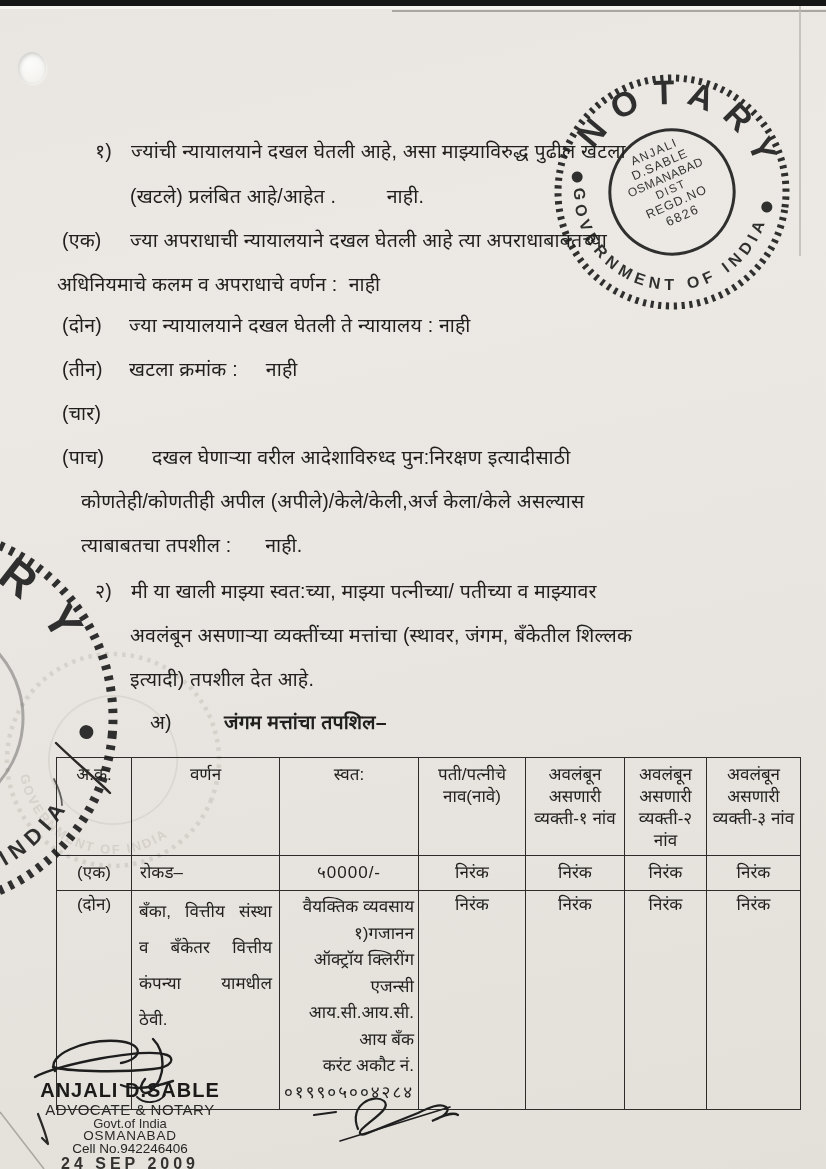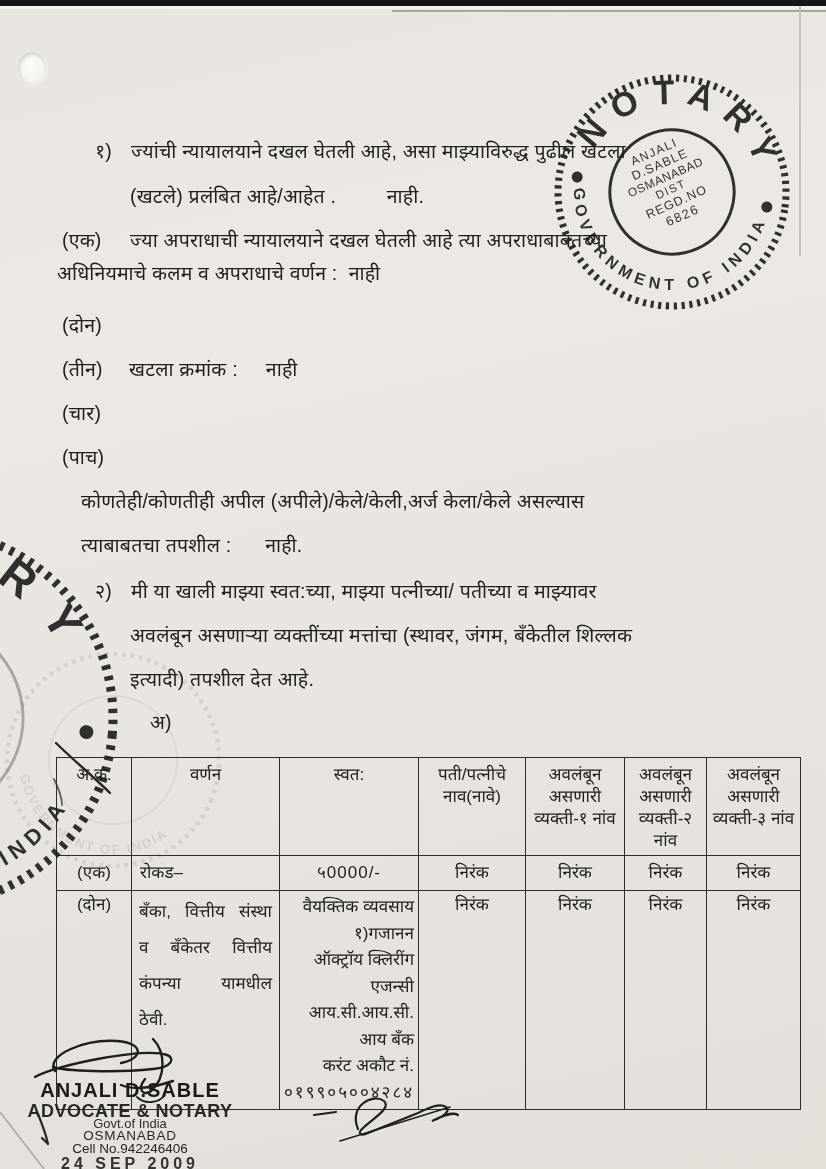--- a/index.html
+++ b/index.html
@@ -32,21 +32,21 @@
   .assets-table tr.r1 td{vertical-align:middle; text-align:center; height:28px;}
   .assets-table tr.r1 td.lft{text-align:left; padding-left:8px;}
   .assets-table tr.r2 td{text-align:center;}
   .varnan-line{text-align:justify; text-align-last:justify; line-height:36px; padding:0 3px;}
   .swatah-line{text-align:right; line-height:26.5px;}
   .digits{letter-spacing:2px;}
   .cell-amount{letter-spacing:1px;}
   
   .nb{position:absolute; left:14px; width:232px; text-align:center; z-index:4; color:#1b1a19;}
   .nb-name{top:1079px; font-size:20px; font-weight:bold; letter-spacing:1px;}
-  .nb-title{top:1101px; font-size:18px; letter-spacing:.5px; font-weight:bold; color:#2a2927;}
+  .nb-title{top:1101px; font-size:15px; letter-spacing:.5px; font-weight:normal; color:#2a2927;}
   .nb-govt{top:1116px; font-size:13px; color:#2e2d2b;}
   .nb-city{top:1128px; font-size:13.5px; letter-spacing:.8px; color:#2a2927;}
   .nb-cell{top:1141px; font-size:13.5px; color:#262523;}
   .nb-date{top:1155px; font-size:16px; font-weight:bold; letter-spacing:4px; color:#33322f;}
   svg{position:absolute;}
   .z1{z-index:1}.z5{z-index:5}.z6{z-index:6}
   .stamp-ink{opacity:.9;}
 </style>
 </head>
 <body>
@@ -74,41 +74,44 @@
   </svg>
 
   <div class="ln" style="left:95px;top:138px">१)</div>
   <div class="ln" style="left:131px;top:138px">ज्यांची न्यायालयाने दखल घेतली आहे, असा माझ्याविरुद्ध पुढील खटला</div>
 
   <div class="ln" style="left:130px;top:183px">(खटले) प्रलंबित आहे/आहेत .         नाही.</div>
 
   <div class="ln" style="left:62px;top:227px">(एक)</div>
   <div class="ln" style="left:130px;top:227px">ज्या अपराधाची न्यायालयाने दखल घेतली आहे त्या अपराधाबाबतच्या</div>
 
-  <div class="ln" style="left:57px;top:260px">अधिनियमाचे कलम व अपराधाचे वर्णन :  नाही</div>
+  <div class="ln" style="left:57px;top:271px">अधिनियमाचे कलम व अपराधाचे वर्णन :  नाही</div>
 
   <div class="ln" style="left:62px;top:312px">(दोन)</div>
+  <div class="ln" style="left:129px;top:312px">ज्या न्यायालयाने दखल घेतली ते न्यायालय : नाही</div>
 
   <div class="ln" style="left:62px;top:356px">(तीन)</div>
   <div class="ln" style="left:129px;top:356px">खटला क्रमांक :     नाही</div>
 
   <div class="ln" style="left:62px;top:400px">(चार)</div>
 
   <div class="ln" style="left:62px;top:444px">(पाच)</div>
+  <div class="ln" style="left:152px;top:444px">दखल घेणाऱ्या वरील आदेशाविरुध्द पुन:निरक्षण इत्यादीसाठी</div>
 
   <div class="ln" style="left:81px;top:488px">कोणतेही/कोणतीही अपील (अपीले)/केले/केली,अर्ज केला/केले असल्यास</div>
   <div class="ln" style="left:81px;top:532px">त्याबाबतचा तपशील :      नाही.</div>
 
   <div class="ln" style="left:95px;top:578px">२)</div>
   <div class="ln" style="left:131px;top:578px">मी या खाली माझ्या स्वत:च्या, माझ्या पत्नीच्या/ पतीच्या व माझ्यावर</div>
 
   <div class="ln" style="left:130px;top:622px">अवलंबून असणाऱ्या व्यक्तींच्या मत्तांचा (स्थावर, जंगम, बँकेतील शिल्लक</div>
   <div class="ln" style="left:130px;top:666px">इत्यादी) तपशील देत आहे.</div>
 
   <div class="ln" style="left:150px;top:709px">अ)</div>
+  <div class="ln bold" style="left:224px;top:709px">जंगम मत्तांचा तपशिल–</div>
 
   <table class="assets-table">
     <colgroup>
       <col style="width:75px">
         <col style="width:148px">
         <col style="width:139px">
       <col style="width:107px">
         <col style="width:99px">
         <col style="width:82px">
         <col style="width:94px">

